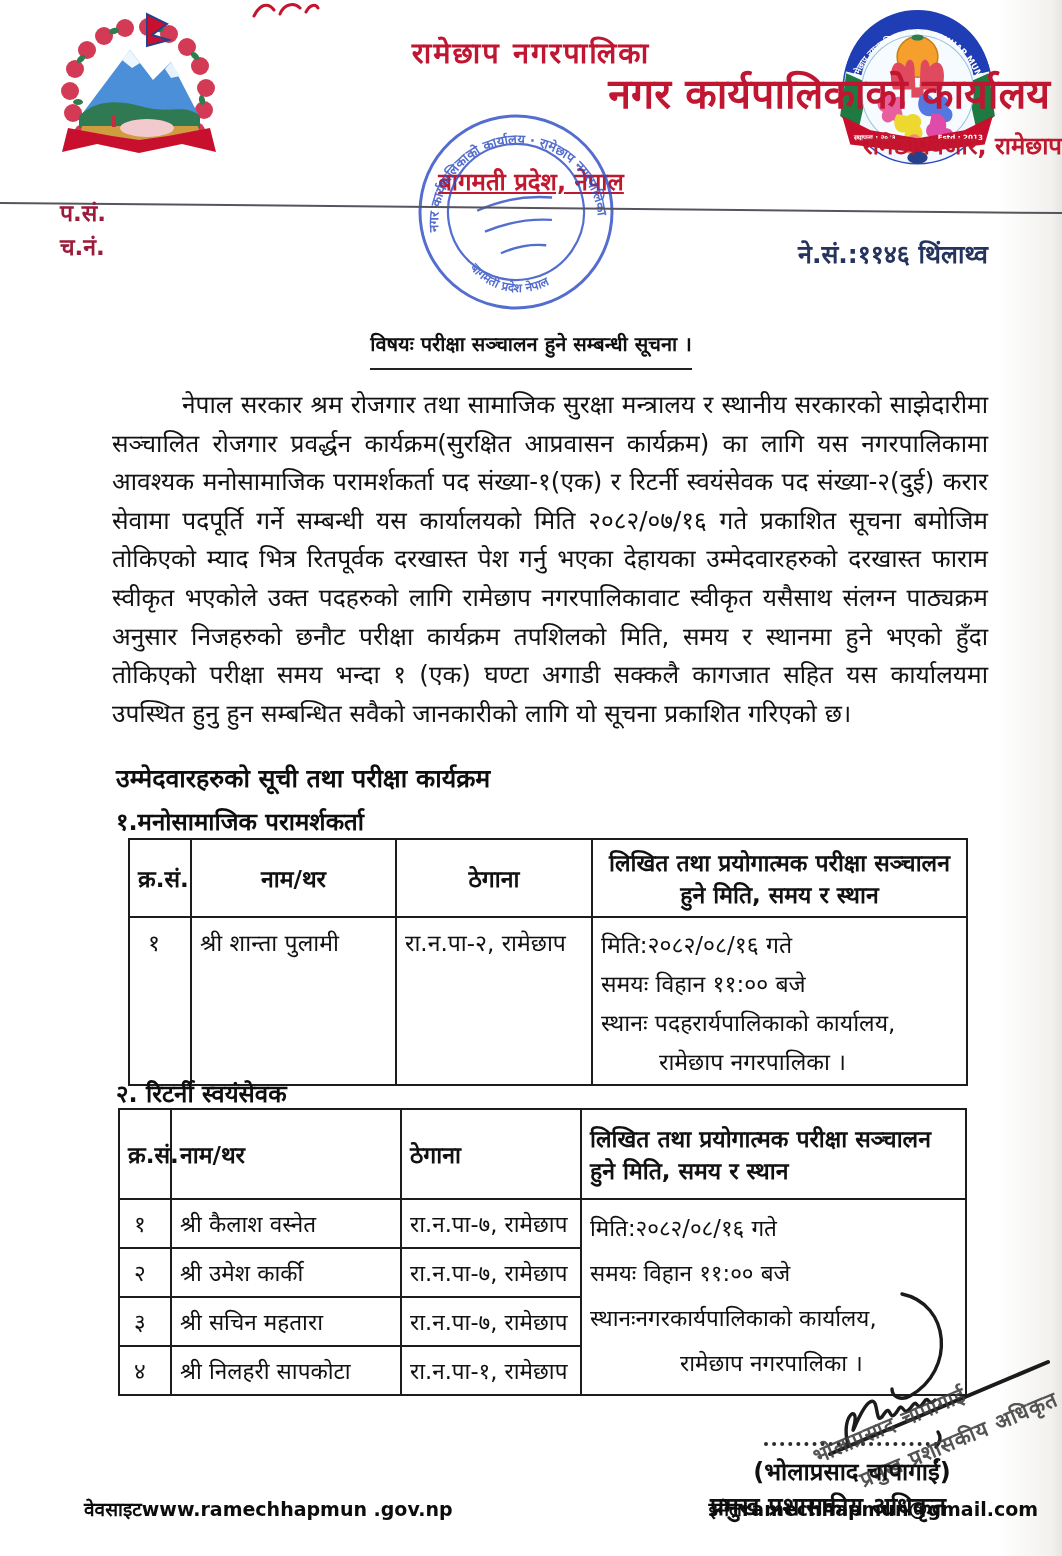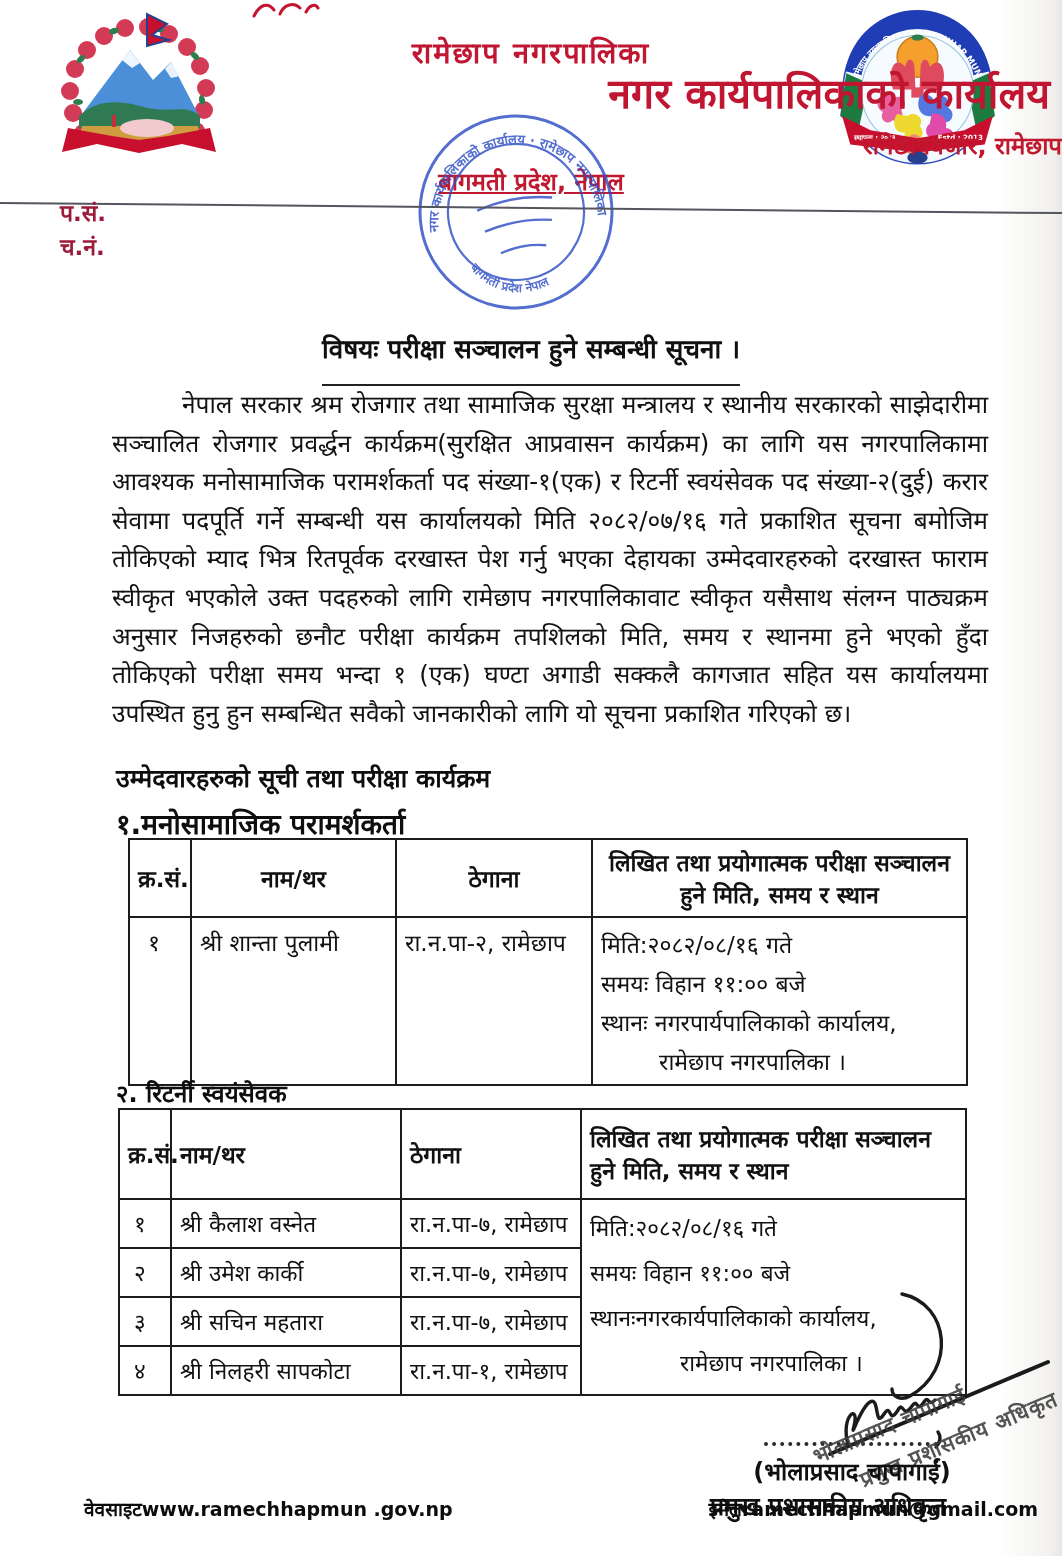--- a/index.html
+++ b/index.html
@@ -11,24 +11,24 @@
   .abs{position:absolute;}
   
   .hdr-line1{top:32px;left:0;right:0;text-align:center;font-size:29px;font-weight:bold;color:#c01632;letter-spacing:2px;}
   .hdr-line2{top:64px;left:0;right:12px;text-align:right;font-size:41px;font-weight:bold;color:#c01632;}
   .hdr-line3{top:128px;left:0;right:0;text-align:right;font-size:24px;font-weight:bold;color:#c0182e;}
   .hdr-line4{top:164px;left:0;right:0;text-align:center;font-size:24px;font-weight:bold;color:#c0182e;text-decoration:underline;}
   .rule{top:207px;left:-6px;width:1074px;height:0;border-top:2px solid #55555e;transform:rotate(0.55deg);}
   .refs{left:60px;top:196px;font-size:23px;font-weight:bold;color:#9b1b3a;line-height:34px;}
   .dateblk{right:74px;top:236px;text-align:right;font-size:25px;font-weight:600;color:#25335f;line-height:37px;}
   .subject{top:330px;left:0;right:0;text-align:center;}
-  .subject span{font-size:26px;font-weight:bold;color:#101010;border-bottom:2.5px solid #222;padding-bottom:20px;}
+  .subject span{font-size:20px;font-weight:bold;color:#101010;border-bottom:2.5px solid #222;padding-bottom:12px;}
   .bodypar{left:112px;top:386px;width:876px;font-size:24.5px;line-height:38.6px;text-align:justify;text-indent:70px;color:#121212;font-weight:500;}
   .listhead{left:116px;top:760px;font-size:25px;font-weight:bold;color:#0e0e0e;}
-  .t1title{left:116px;top:804px;font-size:28px;font-weight:600;color:#0e0e0e;}
+  .t1title{left:116px;top:804px;font-size:24px;font-weight:600;color:#0e0e0e;}
   .t2title{left:116px;top:1076px;font-size:24px;font-weight:600;color:#0e0e0e;}
   table.doc{border-collapse:collapse;table-layout:fixed;background:#fff;}
   table.doc td{border:2px solid #1c1c1c;font-size:23px;color:#111;vertical-align:middle;padding:2px 8px;font-weight:500;}
   .t1{left:128px;top:838px;width:838px;}
   .t1 .hrow td{height:72px;text-align:center;font-weight:600;}
   .t1 .drow td{height:152px;vertical-align:top;padding-top:8px;}
   .t1 .drow td.c1{text-align:left;padding-left:18px;}
   .sched div{line-height:39px;white-space:nowrap;}
   .sched .ind{padding-left:58px;}
   .t2{left:118px;top:1108px;width:847px;}
@@ -148,20 +148,21 @@
   </svg>
 
   <div class="abs rule"></div>
 
   <div class="abs refs">
     <div>प.सं.</div>
     <div>च.नं.</div>
   </div>
 
   <div class="abs dateblk">
+    <div>ने.सं.:११४६ थिंलाथ्व</div>
   </div>
 
   <div class="abs subject">
     <span>विषयः परीक्षा सञ्चालन हुने सम्बन्धी सूचना  ।</span>
   </div>
 
   <div class="abs bodypar">नेपाल सरकार श्रम रोजगार तथा सामाजिक सुरक्षा मन्त्रालय र स्थानीय सरकारको साझेदारीमा सञ्चालित रोजगार प्रवर्द्धन कार्यक्रम(सुरक्षित आप्रवासन कार्यक्रम) का लागि यस नगरपालिकामा आवश्यक मनोसामाजिक परामर्शकर्ता पद संख्या-१(एक) र रिटर्नी स्वयंसेवक पद संख्या-२(दुई) करार सेवामा पदपूर्ति  गर्ने सम्बन्धी यस कार्यालयको मिति २०८२/०७/१६ गते प्रकाशित सूचना बमोजिम तोकिएको म्याद भित्र रितपूर्वक दरखास्त पेश गर्नु भएका देहायका उम्मेदवारहरुको दरखास्त फाराम स्वीकृत भएकोले उक्त पदहरुको लागि रामेछाप नगरपालिकावाट स्वीकृत यसैसाथ संलग्न पाठ्यक्रम अनुसार निजहरुको छनौट परीक्षा कार्यक्रम तपशिलको मिति, समय र स्थानमा हुने भएको हुँदा तोकिएको परीक्षा समय भन्दा १ (एक) घण्टा अगाडी सक्कलै कागजात सहित यस कार्यालयमा उपस्थित हुनु हुन सम्बन्धित सवैको जानकारीको लागि यो सूचना प्रकाशित गरिएको छ।</div>
 
   <div class="abs listhead">उम्मेदवारहरुको सूची तथा परीक्षा कार्यक्रम</div>
   <div class="abs t1title">१.मनोसामाजिक परामर्शकर्ता</div>
@@ -180,21 +181,21 @@
       <td>ठेगाना</td>
       <td>लिखित तथा प्रयोगात्मक परीक्षा सञ्चालन हुने मिति, समय र स्थान</td>
     </tr>
     <tr class="drow">
       <td class="c1">१</td>
       <td>श्री शान्ता पुलामी</td>
       <td>रा.न.पा-२, रामेछाप</td>
       <td class="sched">
         <div>मिति:२०८२/०८/१६ गते</div>
         <div>समयः विहान ११:०० बजे</div>
-        <div>स्थानः नगरपार्यपालिकाको कार्यालय,</div>
+        <div>स्थानः पदहरार्यपालिकाको कार्यालय,</div>
         <div class="ind">रामेछाप नगरपालिका ।</div>
       </td>
     </tr>
   </tbody>
     </table>
 
   <div class="abs t2title">२. रिटर्नी स्वयंसेवक</div>
 
   <table class="abs doc t2">
     <colgroup>

